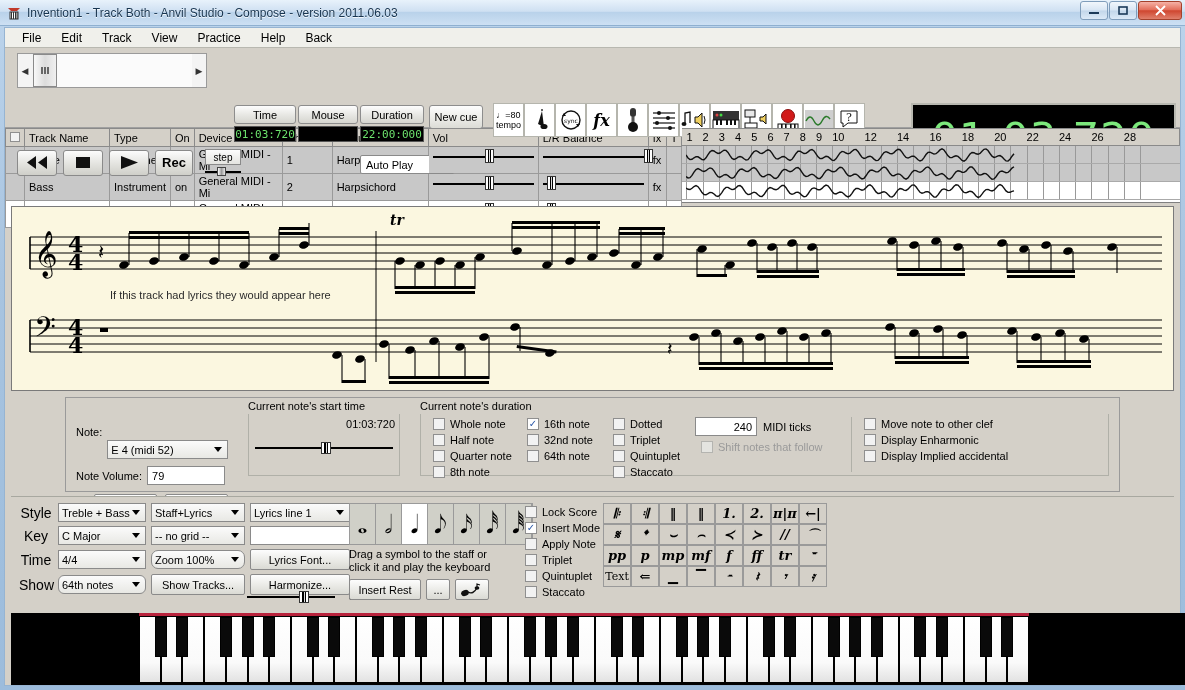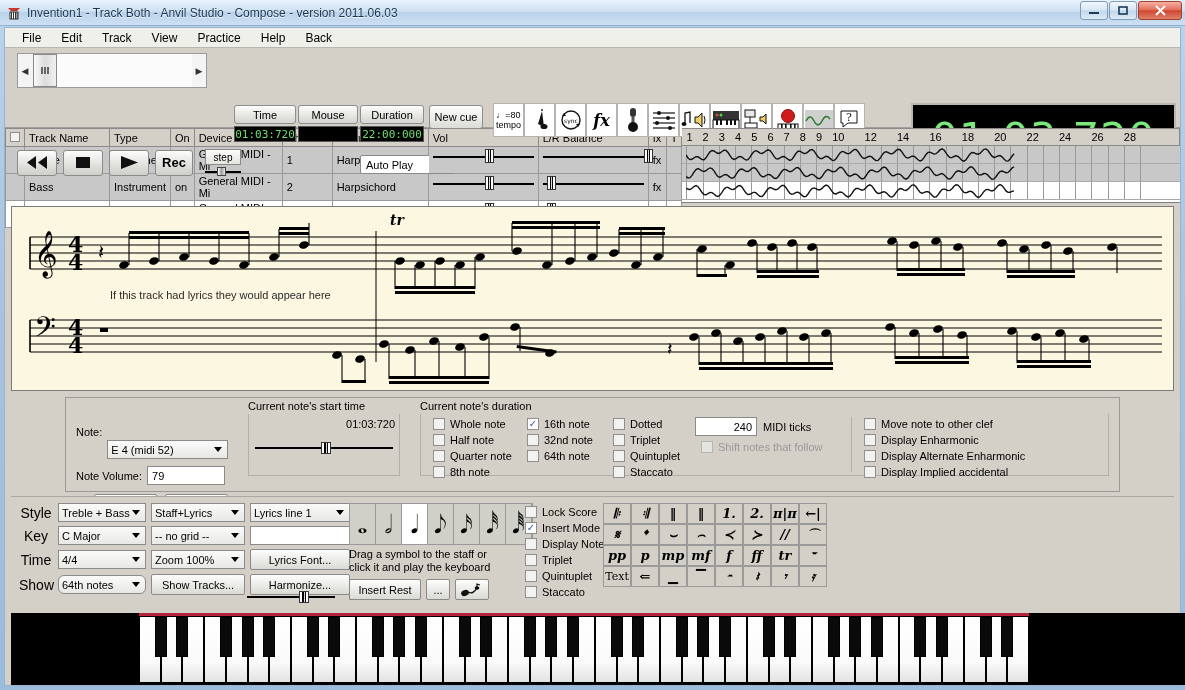--- a/index.html
+++ b/index.html
@@ -990,24 +990,20 @@
               <div class="cb">
                 <span class="box"></span>
                 <span>Move note to other clef</span>
               </div>
               <div class="cb">
                 <span class="box"></span>
                 <span>Display Enharmonic</span>
               </div>
               <div class="cb">
                 <span class="box"></span>
-                <span>Display Alternate Enharmonic</span>
-              </div>
-              <div class="cb">
-                <span class="box"></span>
                 <span>Display Implied accidental</span>
               </div>
             </div>
         </div>
       </div>
     </div>
 
     <div class="bottom">
 
       <div style="position:absolute;left:8px;top:6px;">
@@ -1037,21 +1033,21 @@
               <i class="cv"></i>
           </span>
           <span class="txtin" style="width:100px;"></span>
         </div>
         <div class="ctl-row">
           <span class="ctl-lbl">Time</span>
           <span class="ddfake" style="width:88px;">
             <span>4/4</span>
               <i class="cv"></i>
           </span>
-          <span class="ddfake" style="width:94px;">
+          <span class="ddfake" style="width:94px;border-radius:7px;">
             <span>Zoom 100%</span>
               <i class="cv"></i>
           </span>
           <span class="btn" style="width:100px;">Lyrics Font...</span>
         </div>
         <div class="ctl-row">
           <span class="ctl-lbl">Show</span>
           <span class="ddfake" style="width:88px;border-radius:6px;">
             <span>64th notes</span>
               <i class="cv"></i>
@@ -1112,21 +1108,21 @@
           <div class="cb">
             <span class="box"></span>
             <span>Lock Score</span>
           </div>
           <div class="cb">
             <span class="box on">✓</span>
             <span>Insert Mode</span>
           </div>
           <div class="cb">
             <span class="box"></span>
-            <span>Display Note</span>
+            <span>Apply Note</span>
           </div>
           <div class="cb">
             <span class="box"></span>
             <span>Triplet</span>
           </div>
           <div class="cb">
             <span class="box"></span>
             <span>Quintuplet</span>
           </div>
           <div class="cb">

